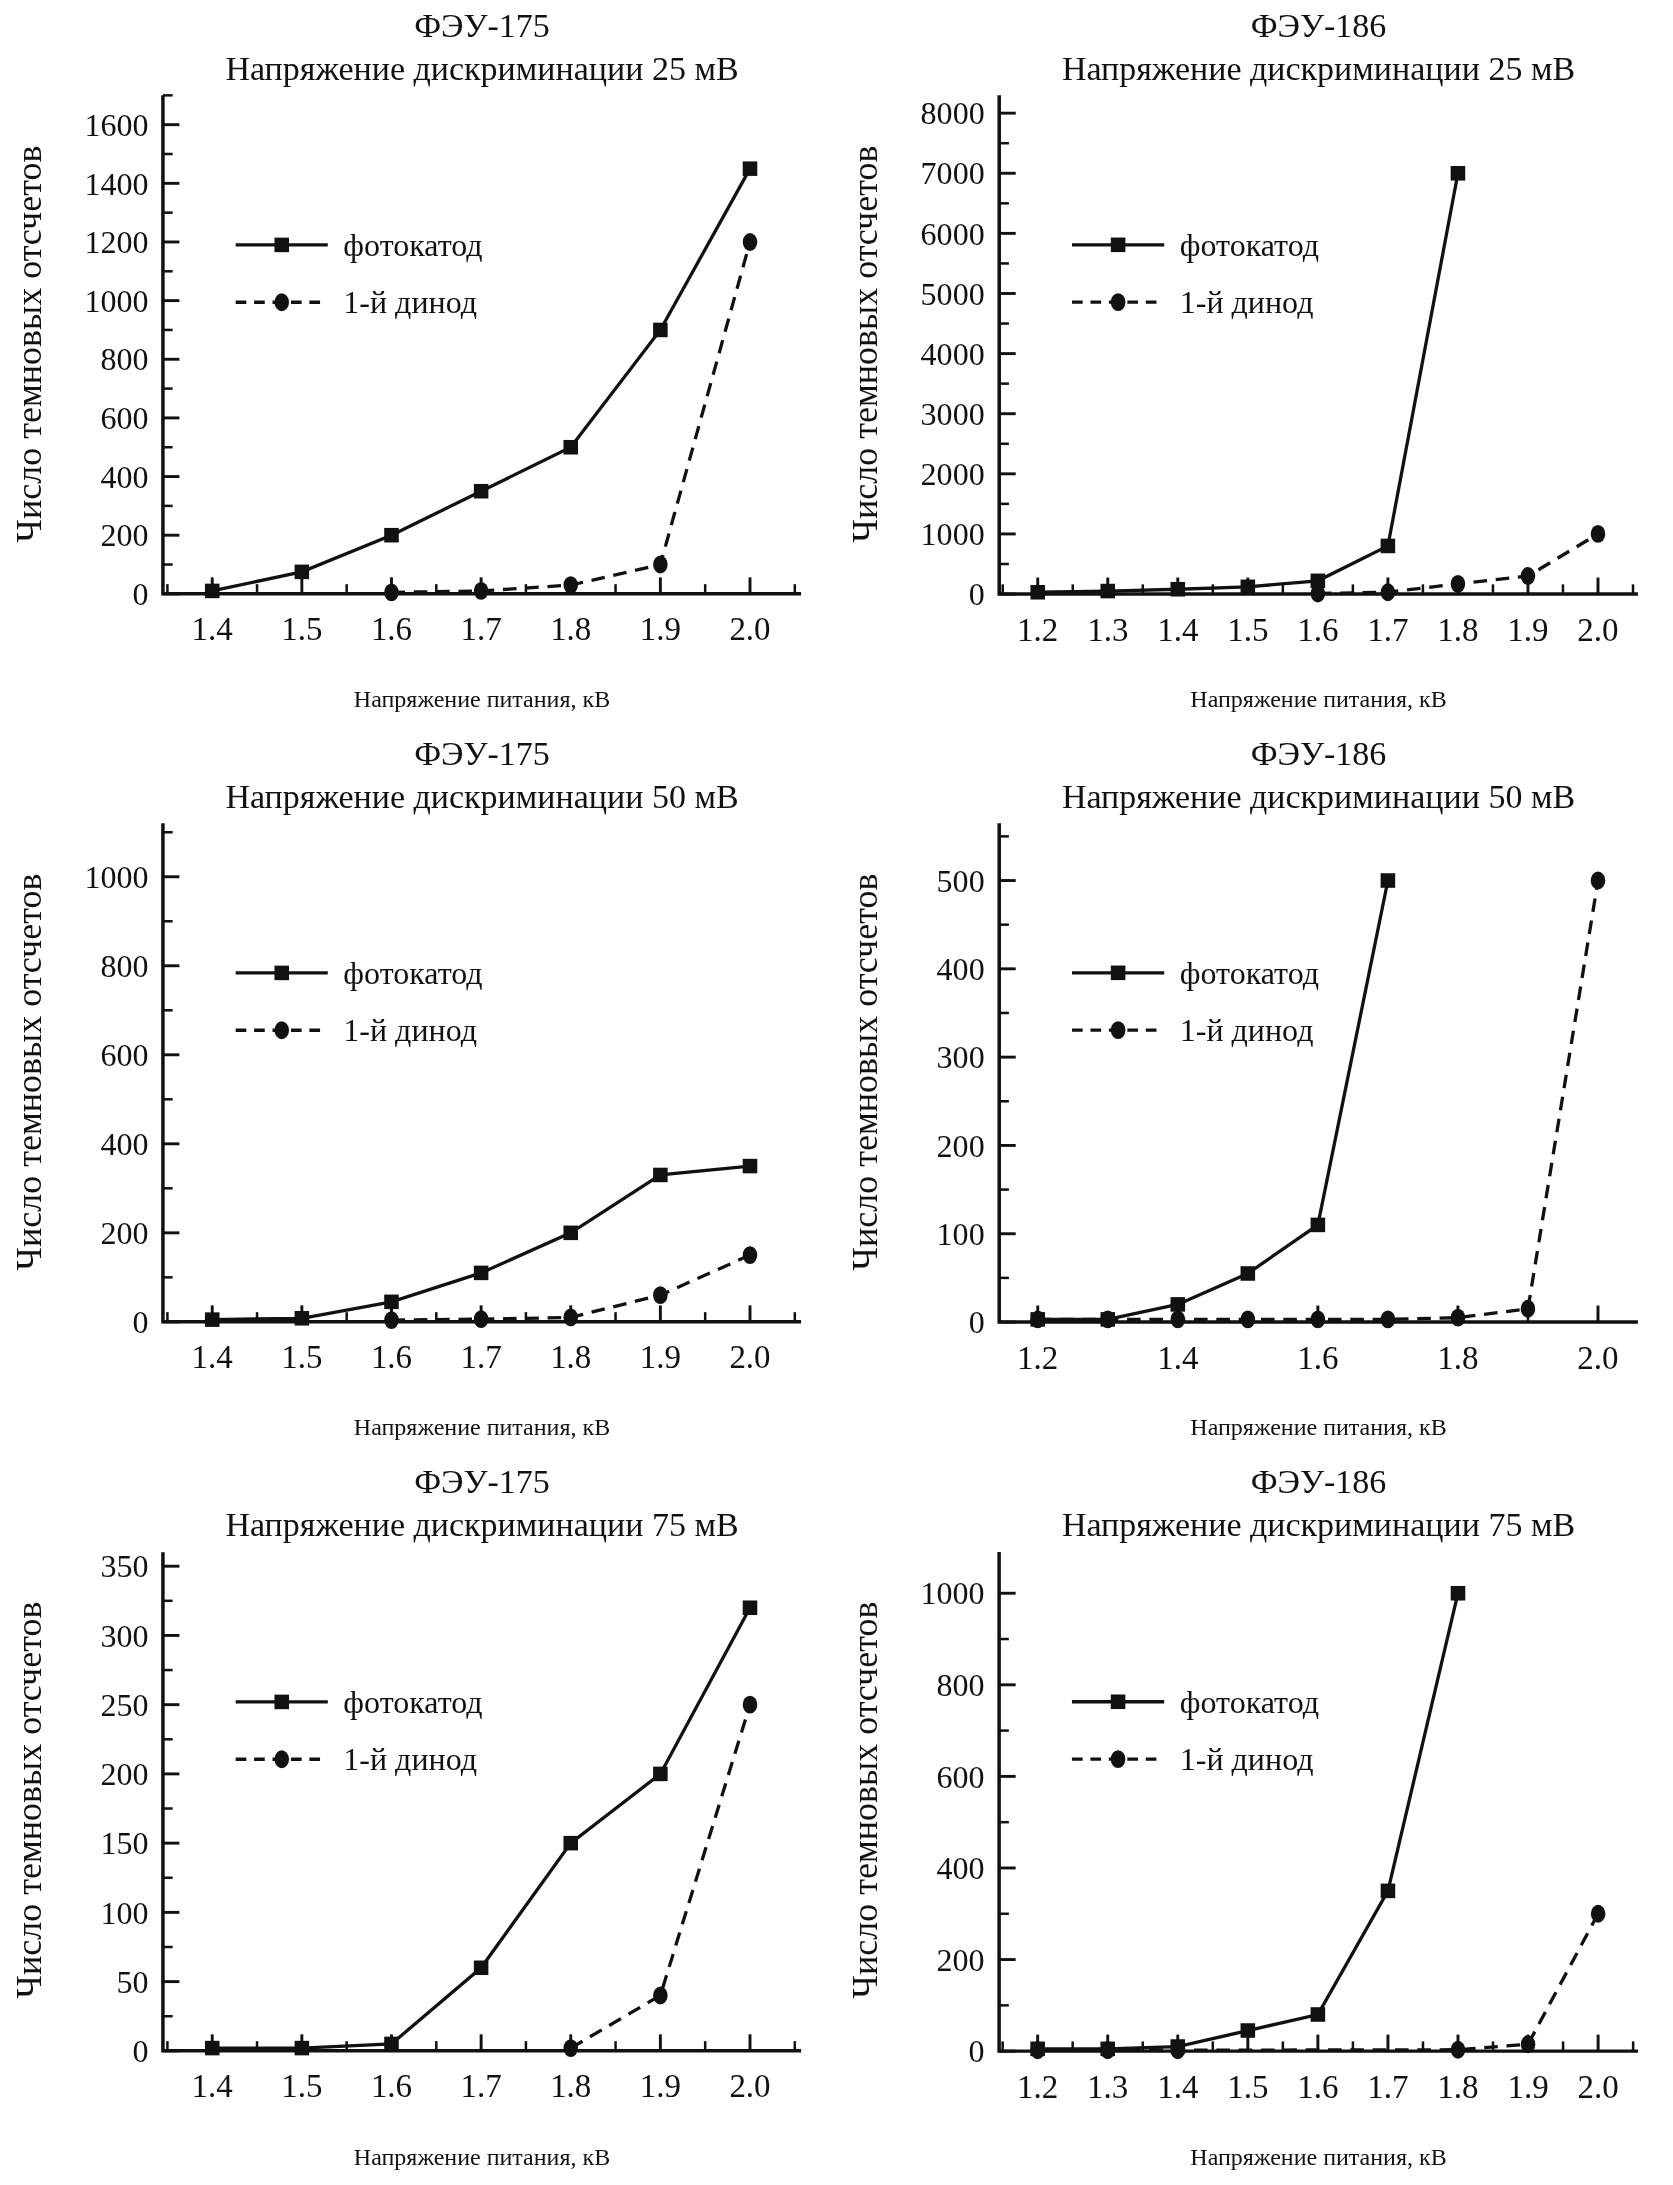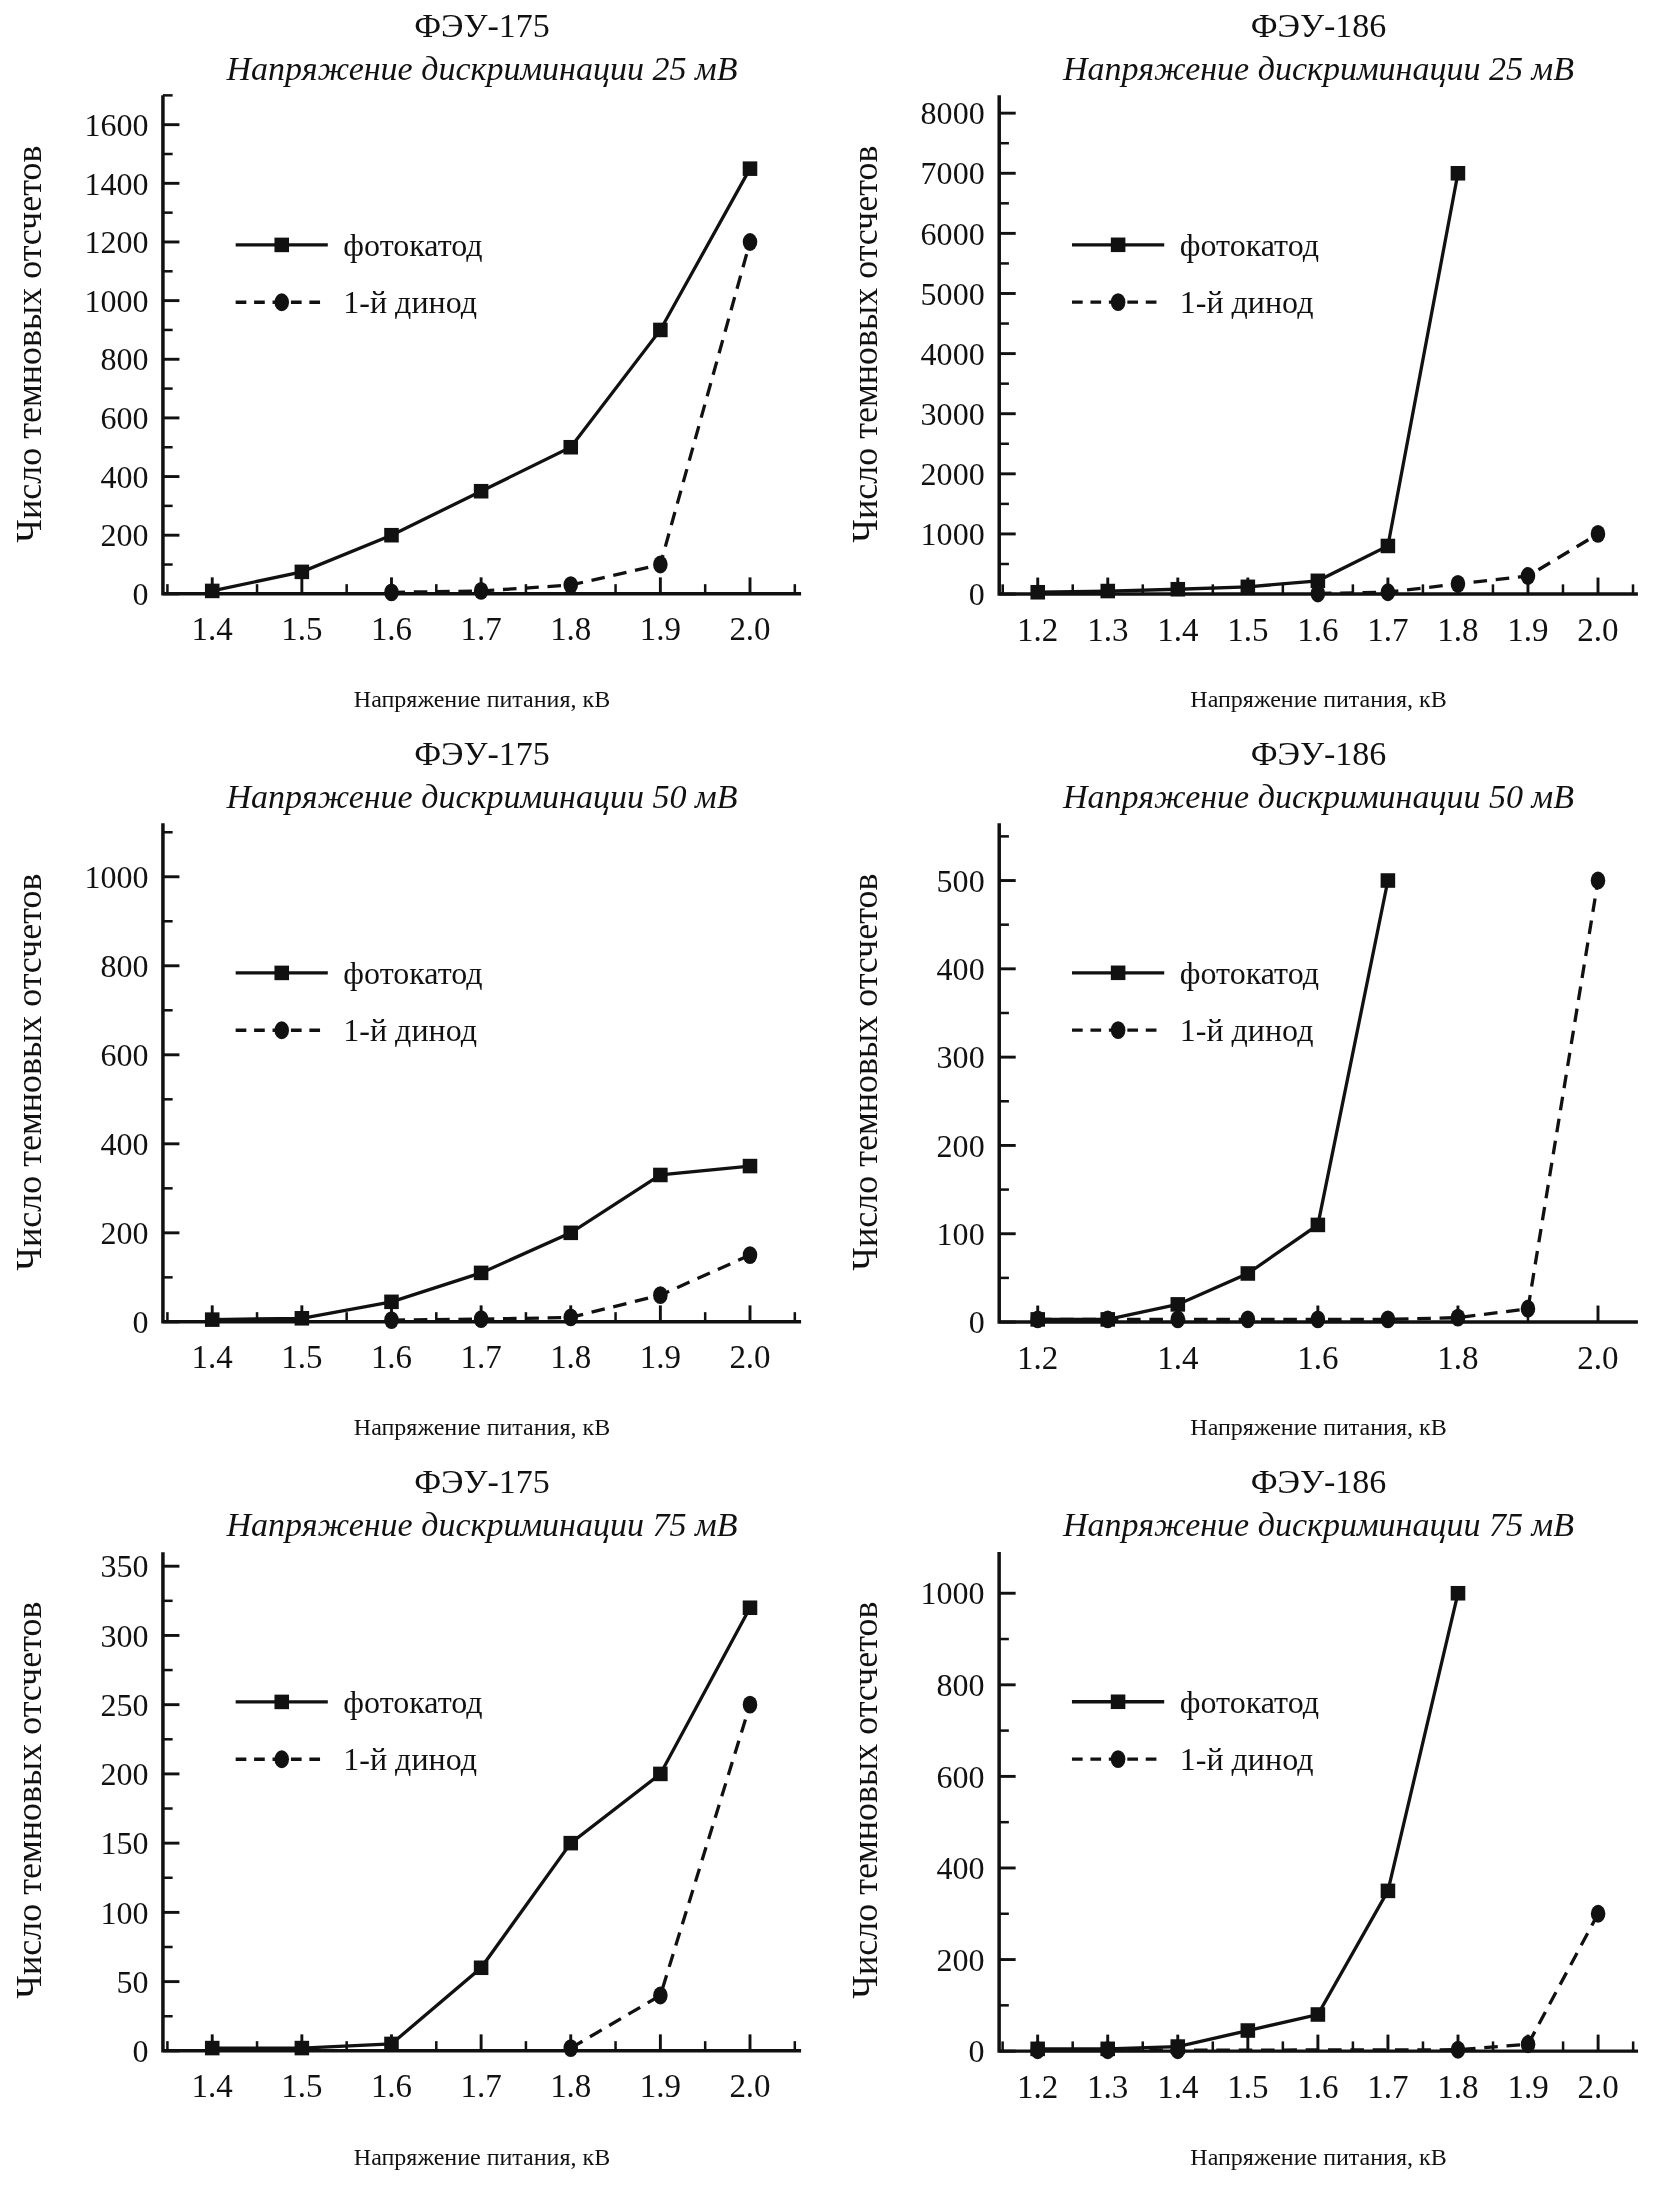--- a/index.html
+++ b/index.html
@@ -34,21 +34,21 @@
   .title, .subtitle {
     position: absolute;
     left: 163px;
     right: 35px;
     text-align: center;
     font-size: 34px;
     line-height: 1.15;
     white-space: nowrap;
   }
   .title { top: 5.8px; }
-  .subtitle { top: 49px; font-style: italic; }
+  .subtitle { top: 49px; }
   .xlabel {
     position: absolute;
     left: 163px;
     right: 35px;
     bottom: 15.5px;
     text-align: center;
     font-size: 24px;
     white-space: nowrap;
   }
   .ylabel {

